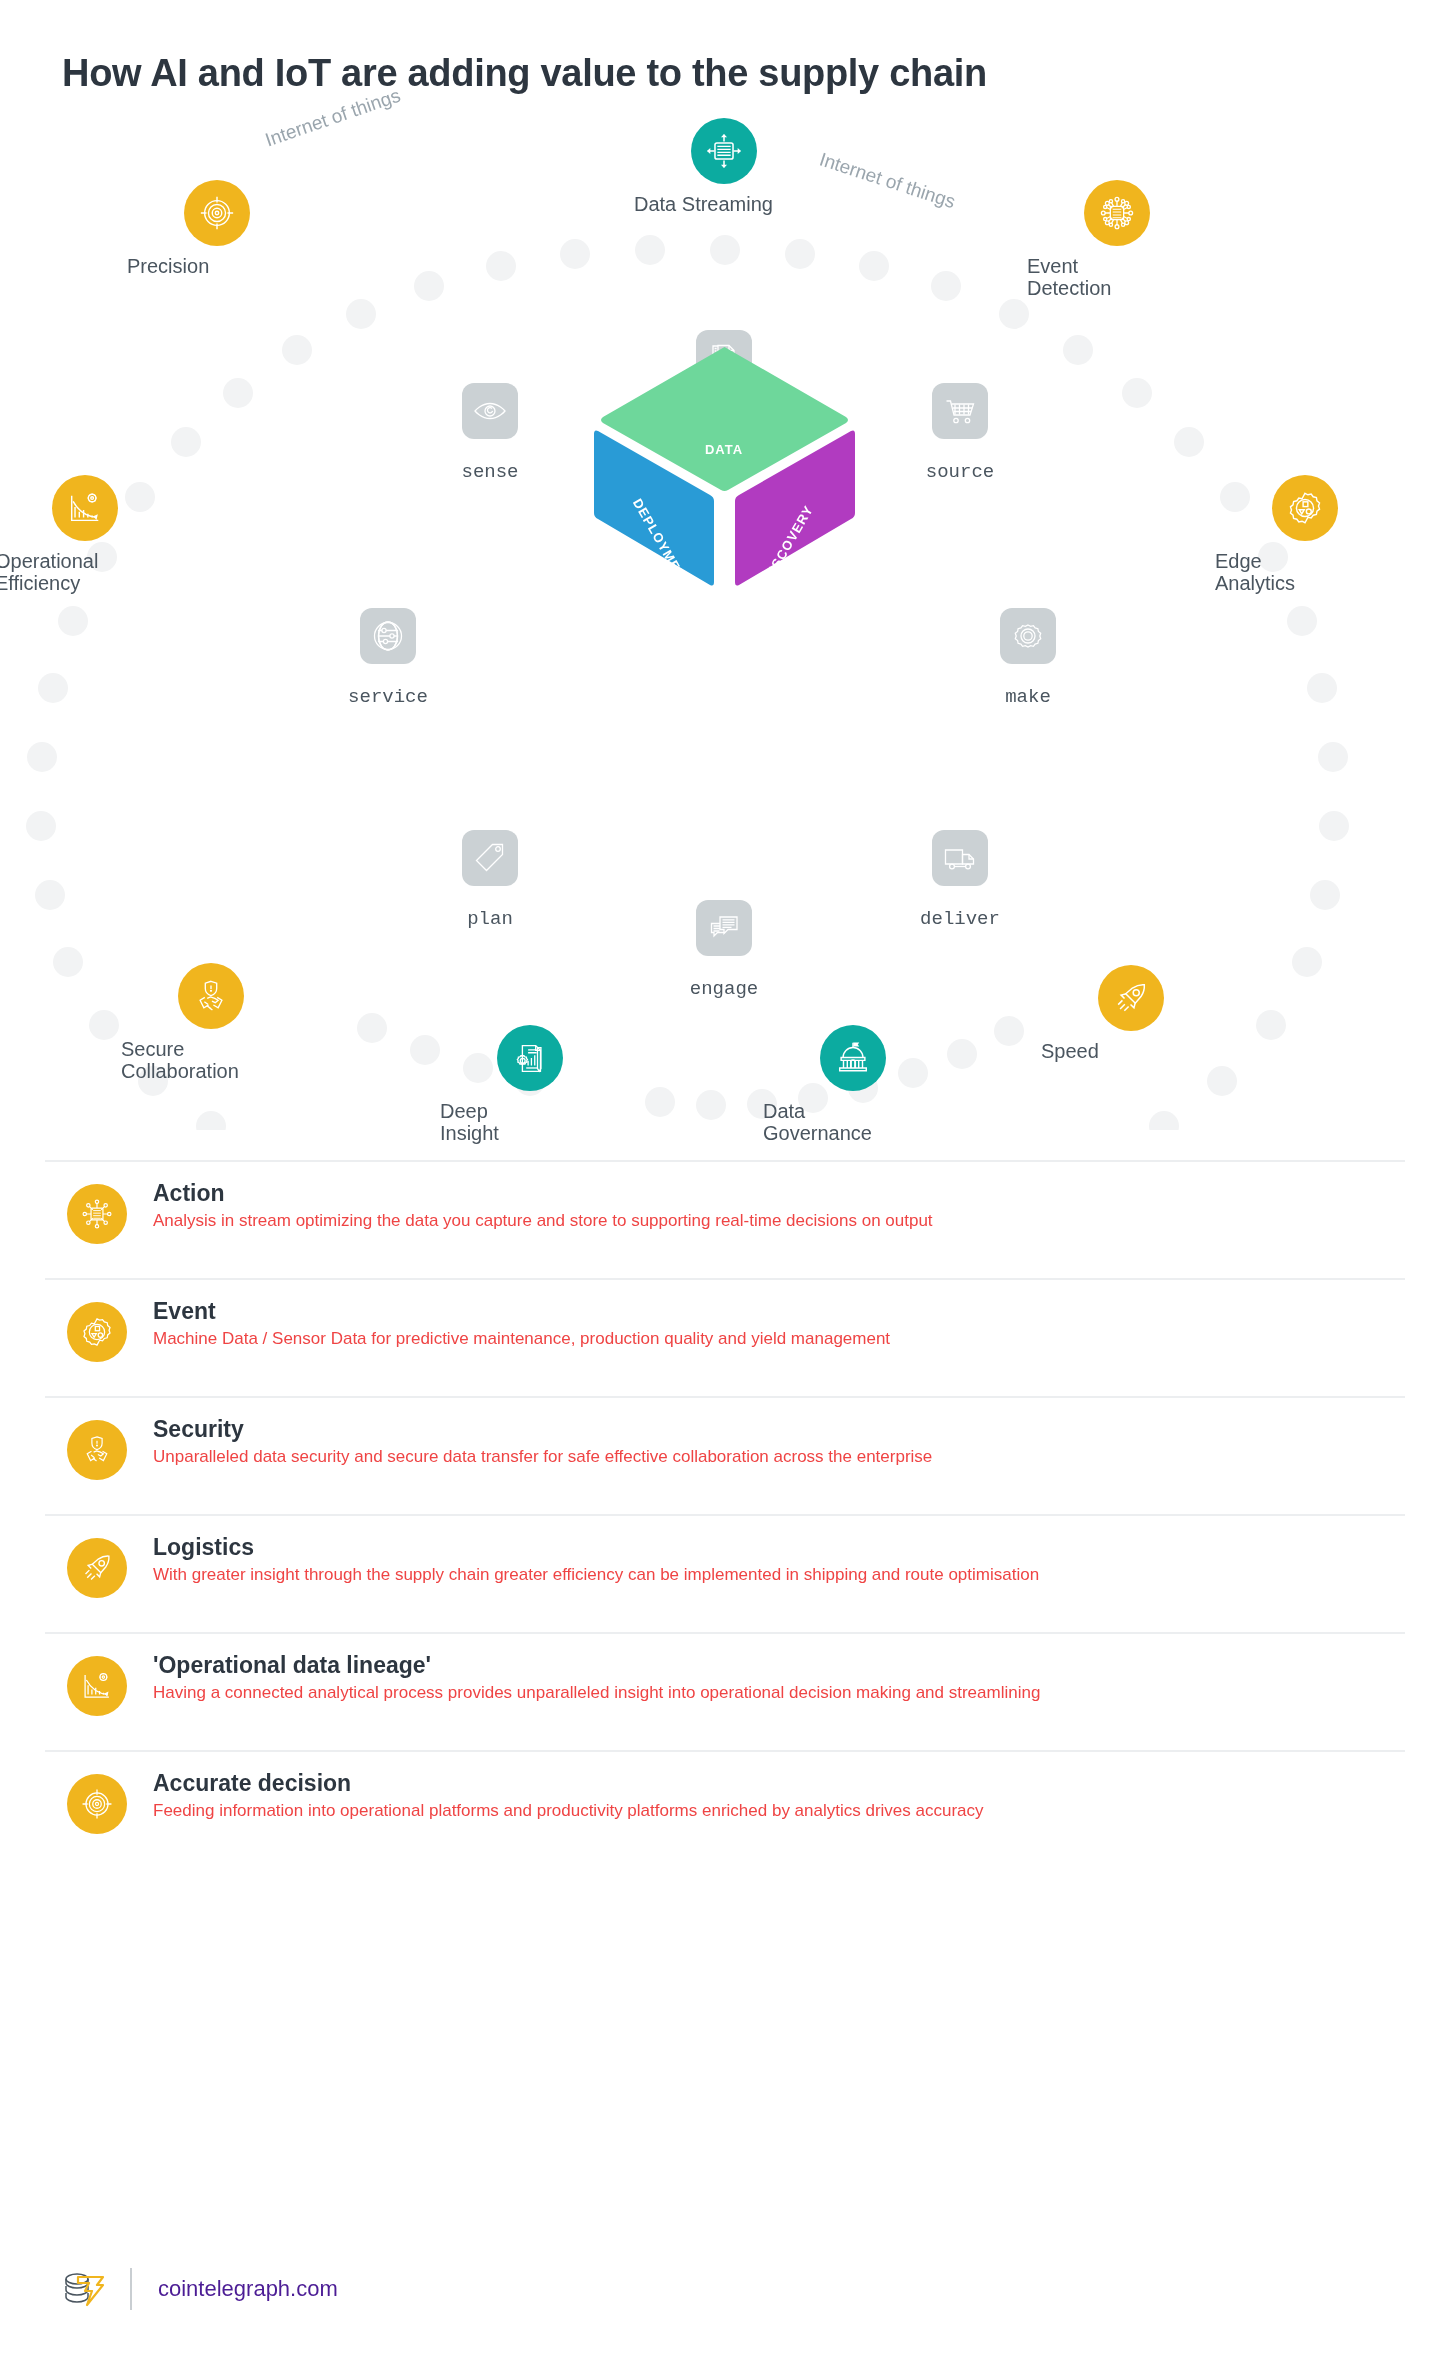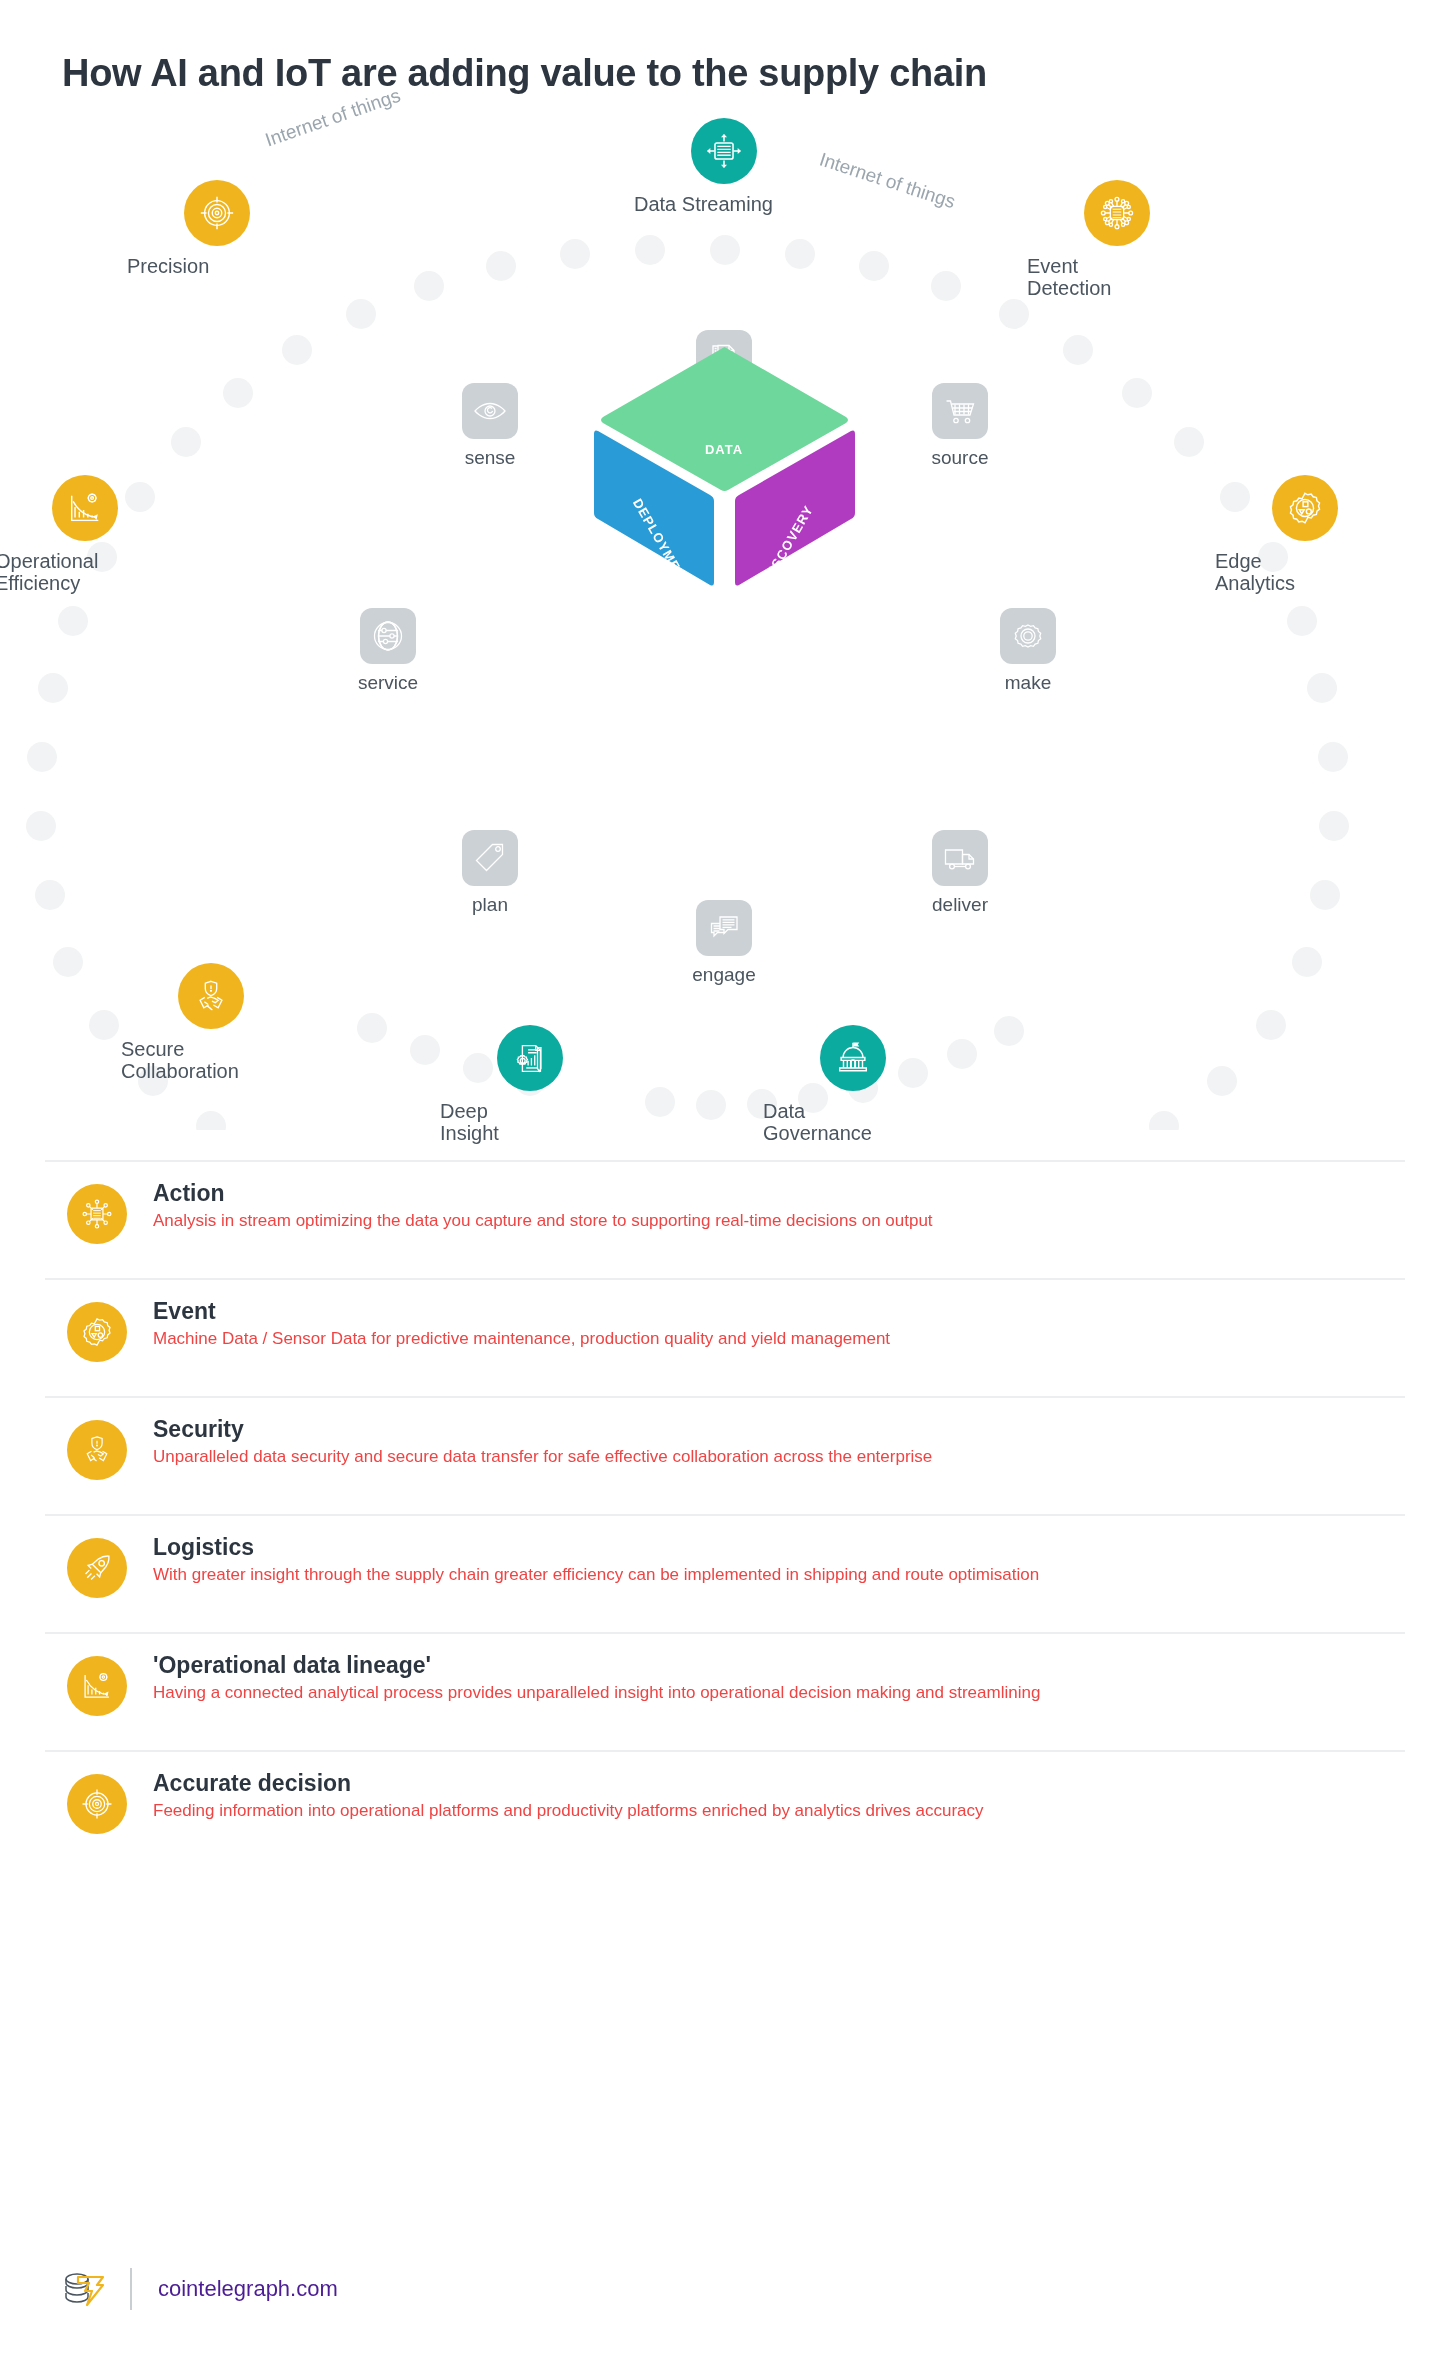--- a/index.html
+++ b/index.html
@@ -41,21 +41,21 @@
   }
   .disc.yellow { background:#F0B51E; }
   .disc.teal   { background:#0CABA0; }
 
   
   .chip { position:absolute; width:150px; margin-left:-75px; text-align:center; }
   .chip .sq {
     width:56px; height:56px; border-radius:12px; background:#CBD1D4;
     margin:0 auto; display:flex; align-items:center; justify-content:center;
   }
-  .chip .cap { margin-top:8px; font-size:19px; color:#4a555f; }
+  .chip .cap { margin-top:22px; font-size:19px; color:#4a555f;font-family:Liberation Mono, monospace; }
 
   
   .cube { position:absolute; left:592px; top:215px; width:265px; height:265px; }
   .cube svg { width:265px; height:265px; display:block; }
   .cube-word { font-size:13px; font-weight:bold; fill:#ffffff; letter-spacing:1px; }
 
   
   .list { position:absolute; left:45px; top:1160px; width:1360px; }
   .row {
     display:flex; align-items:flex-start;
@@ -205,20 +205,31 @@
         <circle cx="20" cy="20" r="9"></circle>
         <rect x="18" y="13.5" width="5" height="5"></rect>
         <path d="M16.6 26.2l-2.6-4.4h5.2l-2.6 4.4z"></path>
         <circle cx="24" cy="23.6" r="2.6"></circle>
       </svg>
     </div>
     <div class="cap">Edge
 Analytics</div>
   </div>
 
+  <div class="node" style="left:1131px; top:845px;">
+    <div class="disc yellow">
+      <svg class="ico" viewBox="0 0 40 40" fill="none" stroke="#fff" stroke-width="1.6">
+        <path d="M21.5 9.5c6-4 12.5-3.5 12.5-3.5s.5 6.5-3.5 12.5l-6 7-10-10 7-6z"></path>
+        <circle cx="25.5" cy="14.5" r="3.2"></circle>
+        <path d="M15.2 15.5l-5.6 1.4 3.6 3.6M24.5 24.8l-1.4 5.6-3.6-3.6"></path>
+        <path d="M13.5 26.5l-5 5M11 22.5l-4.5 4.5M17.5 29l-4.5 4.5"></path>
+      </svg>
+    </div>
+    <div class="cap">Speed</div>
+  </div>
 
   <div class="node" style="left:853px; top:905px;">
     <div class="disc teal">
       <svg class="ico" viewBox="0 0 40 40" fill="none" stroke="#fff" stroke-width="1.5">
         <path d="M20 4v5"></path>
         <path d="M20.4 3.8h6.2l-1.6 2 1.6 2h-6.2z" fill="#fff" stroke="none"></path>
         <path d="M9.5 19.5a10.5 10.5 0 0 1 21 0"></path>
         <path d="M7.5 19.5h25v3h-25z"></path>
         <path d="M10 22.5v8M14 22.5v8M18 22.5v8M22 22.5v8M26 22.5v8M30 22.5v8"></path>
         <path d="M6 30.5h28v3H6z"></path>

